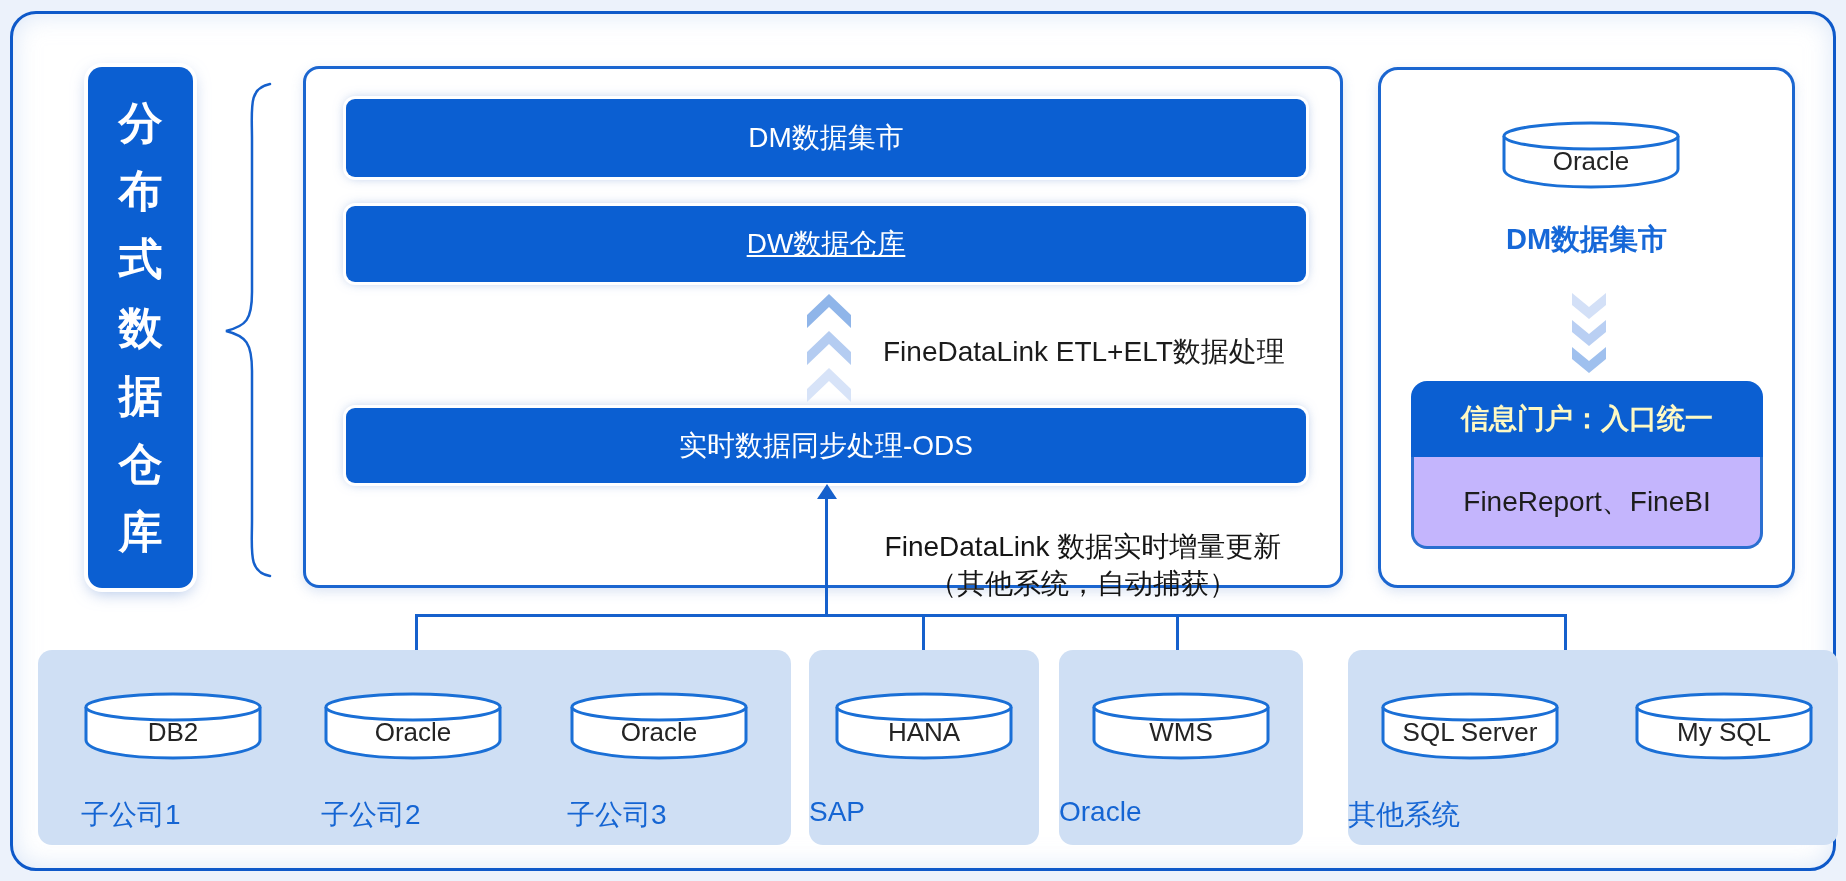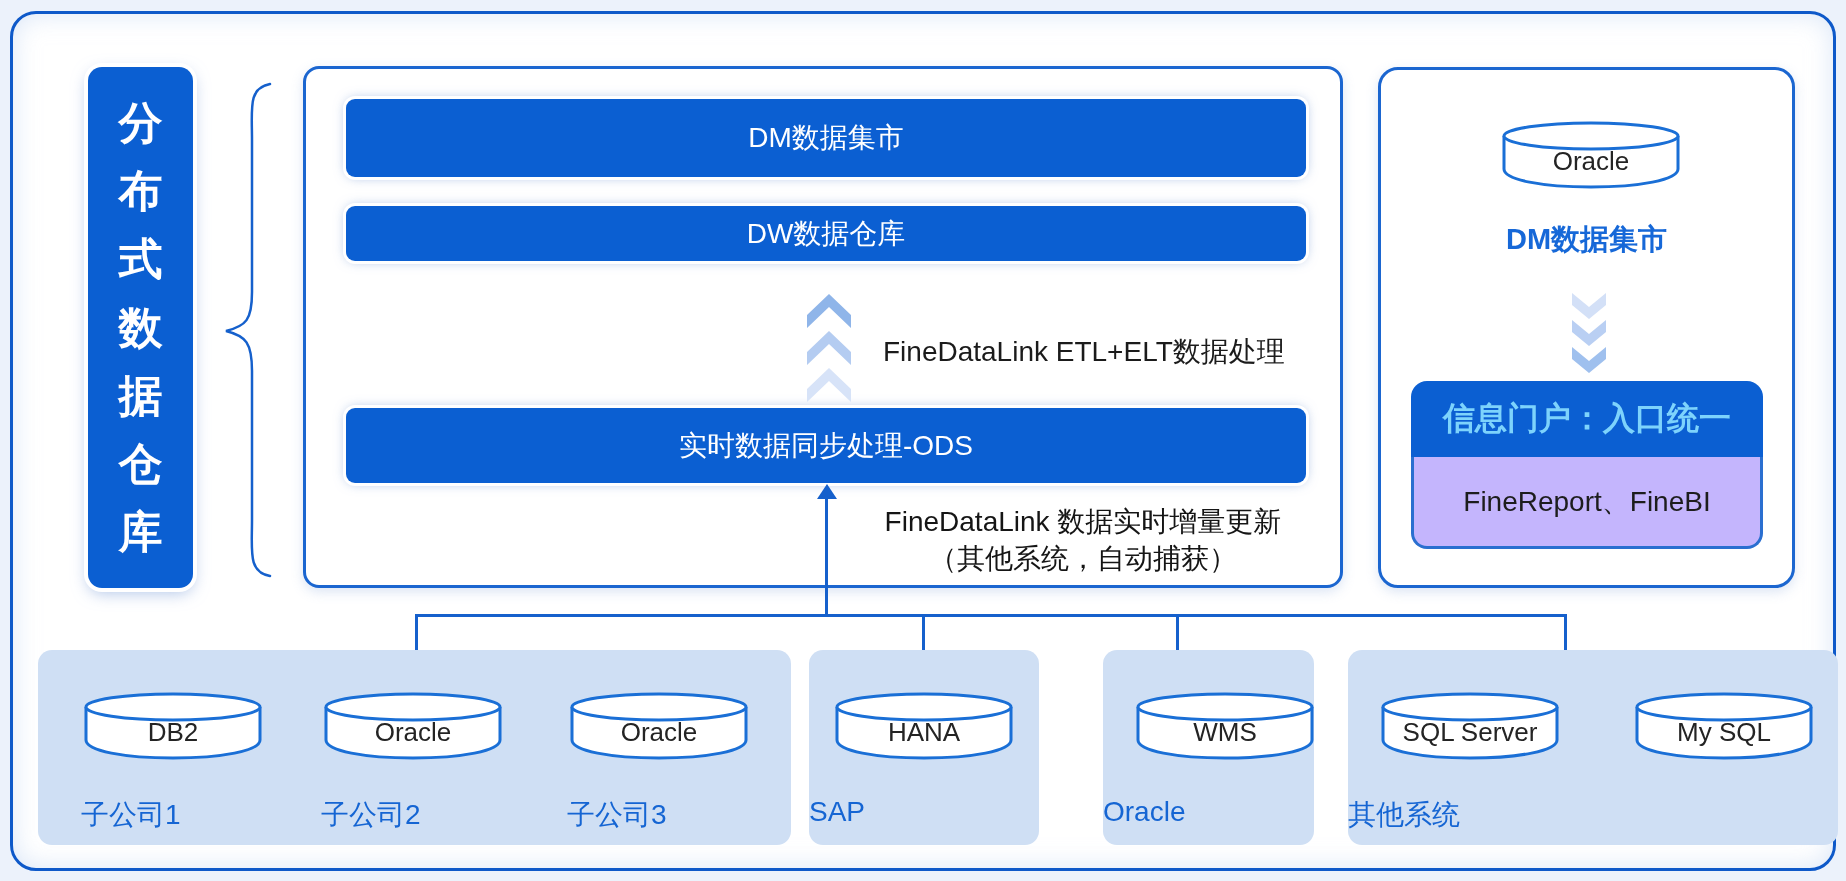--- a/index.html
+++ b/index.html
@@ -15,52 +15,52 @@
             box-shadow:0 0 0 4px #ffffff,0 5px 16px rgba(120,155,215,.6);}
   .left-bar span{color:#fff;font-size:44px;font-weight:700;line-height:1;}
   
   .center-box{position:absolute;left:303px;top:66px;width:1040px;height:522px;background:#fff;
               border:3px solid #1b66d0;border-radius:16px;box-sizing:border-box;
               box-shadow:0 4px 12px rgba(140,170,220,.30);}
   .blue-bar{position:absolute;left:40px;width:960px;background:#0b5fd2;border-radius:9px;
             display:flex;align-items:center;justify-content:center;color:#fff;font-size:28px;
             box-shadow:0 0 0 3px #ffffff,0 0 12px rgba(130,160,215,.75);}
   .bar-dm{top:30px;height:78px;}
-  .bar-dw{top:137px;height:55px;}
+  .bar-dw{top:137px;height:76px;text-decoration:underline;}
   .bar-ods{top:339px;height:75px;}
   .etl-caption{position:absolute;left:577px;top:264px;font-size:28px;color:#1b1b1b;white-space:nowrap;}
   .up-chevrons{position:absolute;left:501px;top:225px;}
   
   .conn{position:absolute;background:#1560cc;}
   .arrow-line{left:825px;top:498px;width:3px;height:118px;}
   .arrow-head{position:absolute;left:817px;top:484px;width:0;height:0;
               border-left:10px solid transparent;border-right:10px solid transparent;
               border-bottom:15px solid #1560cc;}
   .bus{left:417px;top:614px;width:1150px;height:3px;}
   .drop{width:3px;height:37px;top:614px;}
-  .sync-caption{position:absolute;left:868px;top:503px;width:430px;text-align:center;
+  .sync-caption{position:absolute;left:868px;top:528px;width:430px;text-align:center;
                 color:#151515;font-size:28px;line-height:37px;}
   
   .right-panel{position:absolute;left:1378px;top:67px;width:417px;height:521px;background:#fff;
                border:3px solid #1b66d0;border-radius:20px;box-sizing:border-box;
                box-shadow:0 4px 12px rgba(140,170,220,.30);}
   .rp-title{position:absolute;left:0;right:0;top:150px;text-align:center;color:#1668d8;
             font-size:29px;font-weight:600;}
   .down-chevrons{position:absolute;left:191px;top:223px;}
   .portal{position:absolute;left:30px;top:311px;width:352px;}
   .portal-header{height:76px;background:#0b5fd2;border-radius:16px 16px 0 0;display:flex;
-                 align-items:center;justify-content:center;color:#7dd3fc;font-size:32px;font-weight:700;}
+                 align-items:center;justify-content:center;color:#fef9c3;font-size:28px;font-weight:700;}
   .portal-body{height:92px;background:#c4b5fd;border:3px solid #2a6fd0;border-top:none;
                border-radius:0 0 16px 16px;box-sizing:border-box;display:flex;align-items:center;
                justify-content:center;color:#1d1d1d;font-size:28px;}
   
   .group{position:absolute;top:650px;height:195px;background:#cfdff4;border-radius:14px;}
   .g1{left:38px;width:753px;}
   .g2{left:809px;width:230px;}
-  .g3{left:1059px;width:211px;margin-left:44px;}
+  .g3{left:1059px;width:244px;}
   .g4{left:1348px;width:490px;}
   .group-label{position:absolute;top:146px;text-align:left;color:#1565d3;font-size:28px;}
   
   .cyl{position:absolute;width:184px;height:70px;top:41px;}
   .cyl svg{position:absolute;left:0;top:0;}
   .cyl-label{position:absolute;left:0;right:0;top:26px;text-align:center;font-size:26px;color:#242424;white-space:nowrap;}
   .brace{position:absolute;left:208px;top:80px;}
 </style>
 </head>
 <body>

